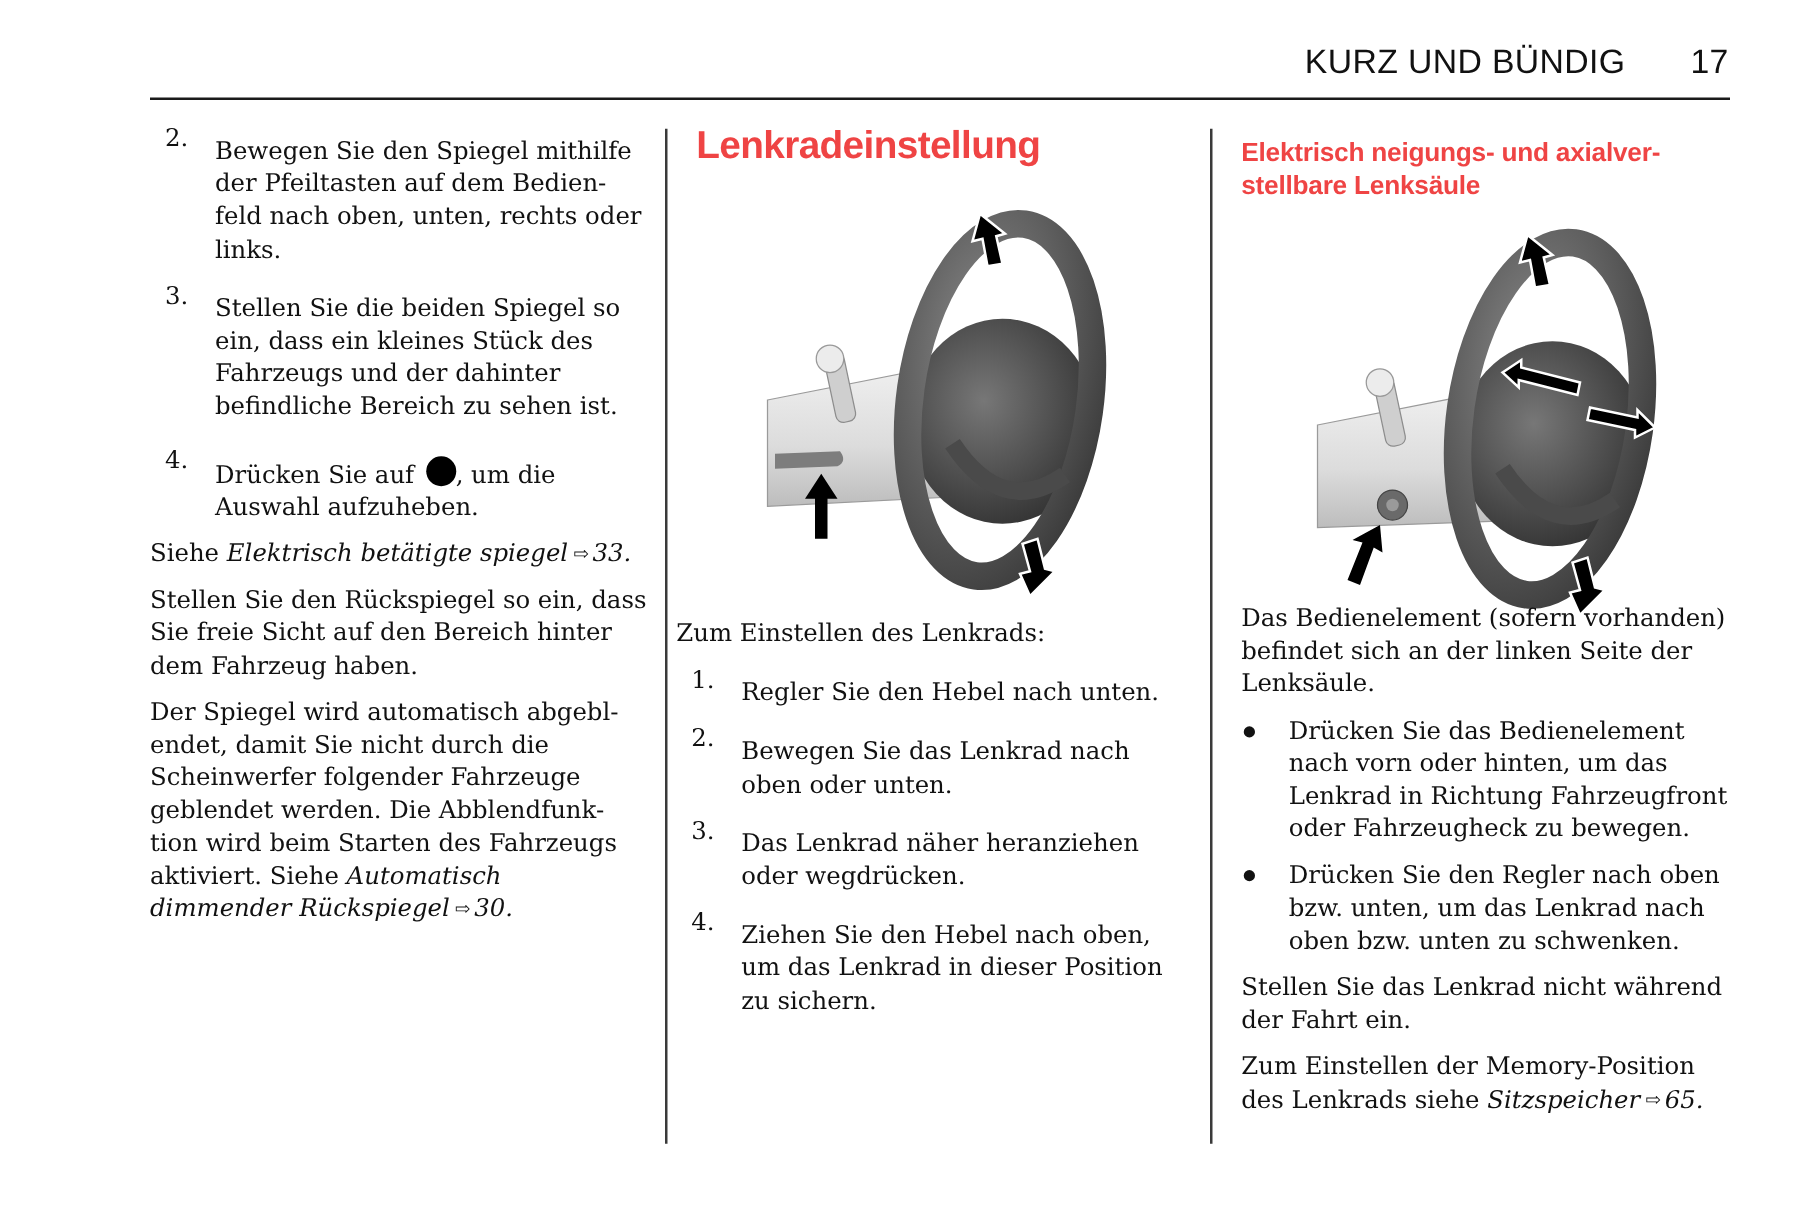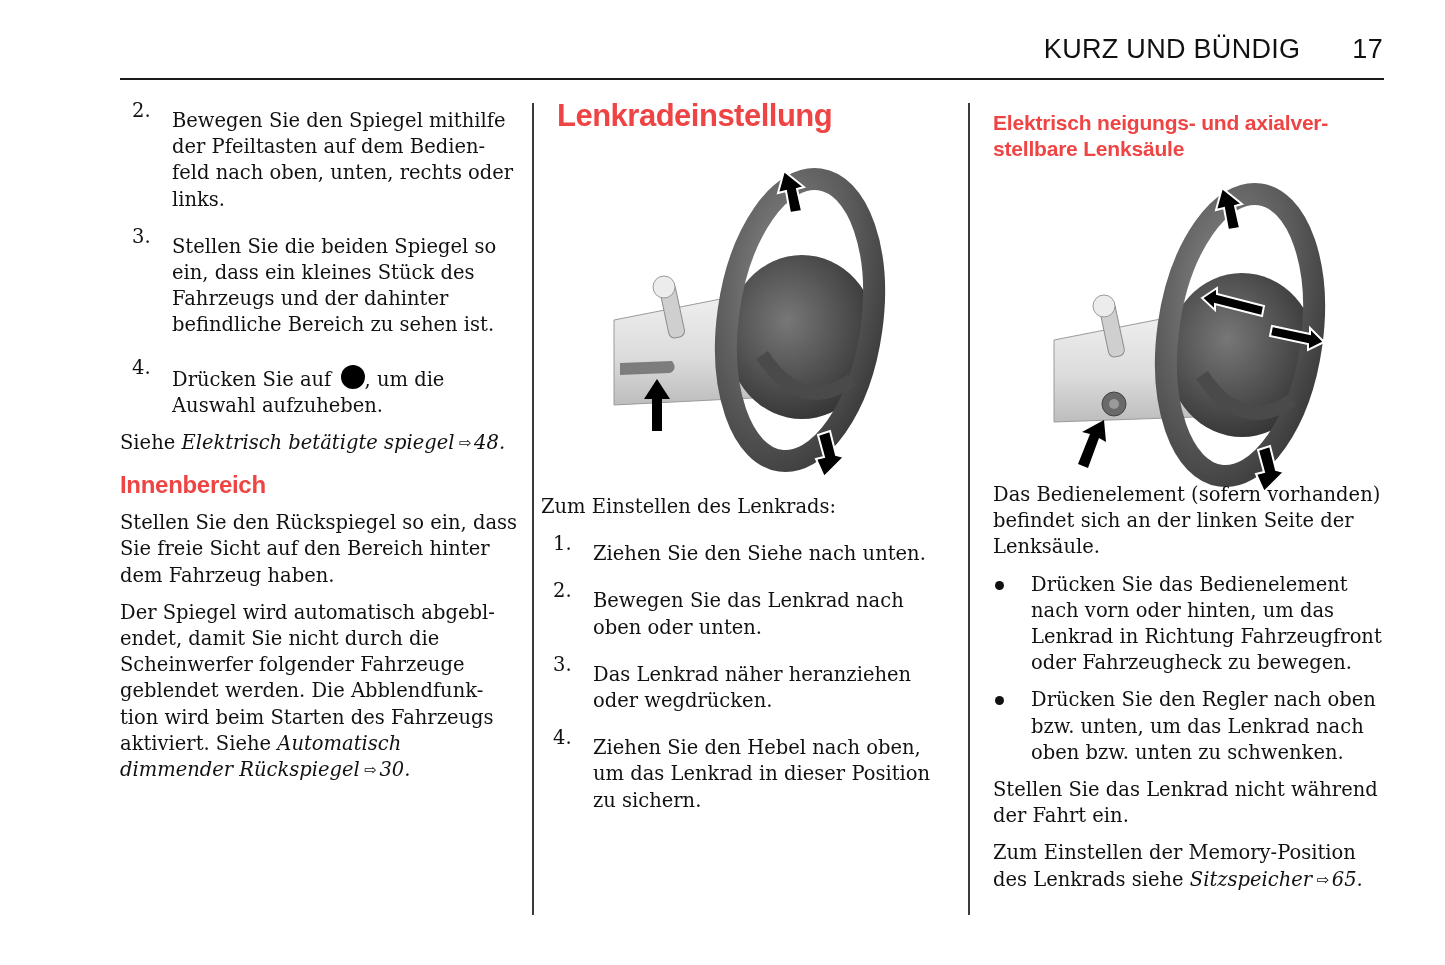--- a/index.html
+++ b/index.html
@@ -84,23 +84,22 @@
     <span class="txt">Stellen Sie die beiden Spiegel so ein, dass ein kleines Stück des Fahrzeugs und der dahinter befindliche Bereich zu sehen ist.</span>
   </div>
   <div class="step" style="margin-top:16px;">
     <span class="num">4.</span>
     <span class="txt">
       <span>Drücken Sie auf</span>
       <span class="inline-dot"></span><span>, um die Auswahl aufzuheben.</span>
     </span>
   </div>
   <p>
-    <span>Siehe </span><span class="ital">Elektrisch betätigte spiegel</span><span class="ref-arrow">⇨</span><span class="ital">48.</span>
+    <span>Siehe </span><span class="ital">Elektrisch betätigte spiegel</span><span class="ref-arrow">⇨</span><span class="ital">33.</span>
   </p>
-  <div class="sans-h h-sub">Innenbereich</div>
   <p>Stellen Sie den Rückspiegel so ein, dass Sie freie Sicht auf den Bereich hinter dem Fahrzeug haben.</p>
   <p>
     <span>Der Spiegel wird automatisch abgebl-endet, damit Sie nicht durch die Scheinwerfer folgender Fahrzeuge geblendet werden. Die Abblendfunk-tion wird beim Starten des Fahrzeugs aktiviert. Siehe </span><span class="ital">Automatisch dimmender Rückspiegel</span><span class="ref-arrow">⇨</span><span class="ital">30.</span>
   </p>
 </div>
 
 <div class="col" style="left:557px; width:390px;">
   <div class="sans-h h-main">Lenkradeinstellung</div>
 </div>
 
@@ -138,21 +137,21 @@
 
   <path d="M172 6 L192 22 L185 24 L190 46 L178 48 L174 26 L166 28 Z" fill="#000" stroke="#fff" stroke-width="2"></path>
 
   <path d="M212 312 L232 292 L224 290 L218 266 L206 270 L212 292 L204 294 Z" fill="#000" stroke="#fff" stroke-width="2"></path>
 </svg>
 
 <div class="col" style="left:541px; top:494px; width:390px;">
   <p>Zum Einstellen des Lenkrads:</p>
   <div class="step">
     <span class="num">1.</span>
-    <span class="txt">Ziehen Sie den Siehe nach unten.</span>
+    <span class="txt">Regler Sie den Hebel nach unten.</span>
   </div>
   <div class="step">
     <span class="num">2.</span>
     <span class="txt">Bewegen Sie das Lenkrad nach oben oder unten.</span>
   </div>
   <div class="step">
     <span class="num">3.</span>
     <span class="txt">Das Lenkrad näher heranziehen oder wegdrücken.</span>
   </div>
   <div class="step">

